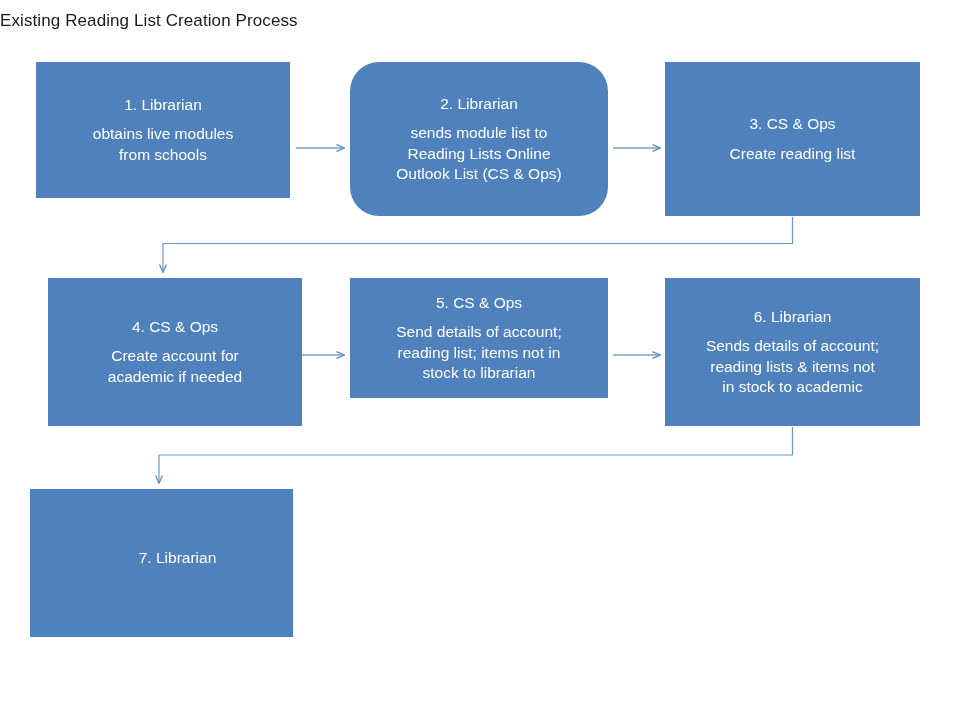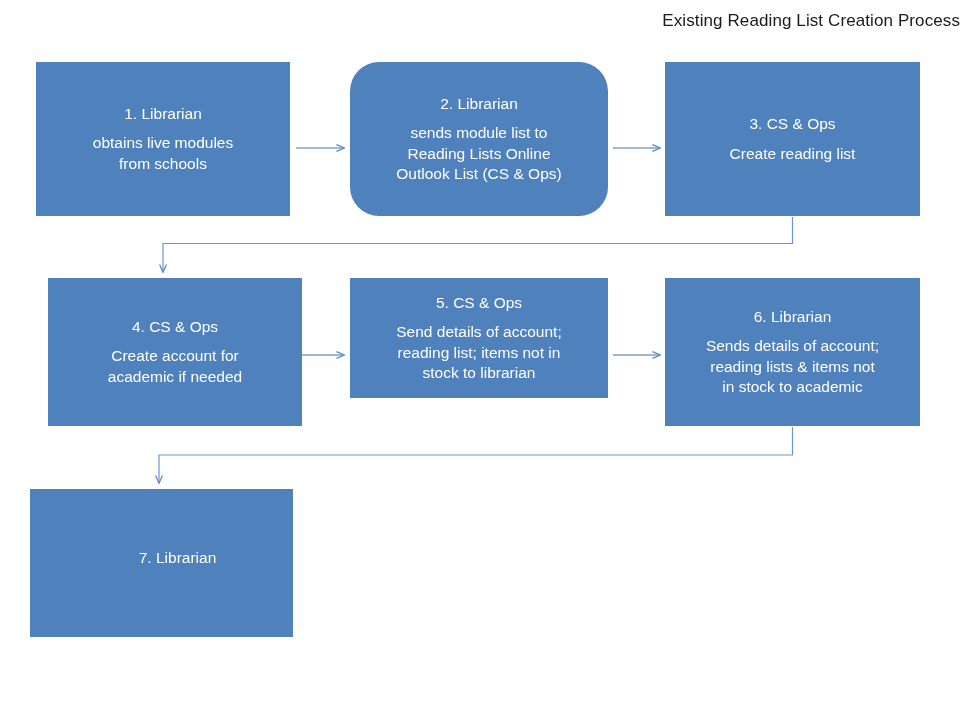--- a/index.html
+++ b/index.html
@@ -18,21 +18,21 @@
     position: absolute;
     left: 0; top: 0;
     width: 960px;
     height: 720px;
   }
   .title {
     position: absolute;
     left: 0;
     top: 11px;
     width: 960px;
-    text-align: right;
+    text-align: left;
     font-size: 17px;
     color: #1a1a1a;
     letter-spacing: 0.1px;
     white-space: nowrap;
   }
   .box {
     position: absolute;
     background: #4F81BD;
     box-sizing: border-box;
     display: flex;
@@ -47,21 +47,21 @@
   .box .hdr {
     font-size: 15.5px;
     margin-bottom: 9px;
     white-space: pre;
   }
   .box .bdy {
     font-size: 15.5px;
     white-space: pre-line;
   }
   
-  #box1 { left: 36px;  top: 62px;  width: 254px; height: 154px; }
+  #box1 { left: 36px;  top: 62px;  width: 254px; height: 136px; }
   #box2 { left: 350px; top: 62px;  width: 258px; height: 154px; border-radius: 29px; }
   #box3 { left: 665px; top: 62px;  width: 255px; height: 154px; text-align: right; }
   
   #box4 { left: 48px;  top: 278px; width: 254px; height: 148px; }
   #box5 { left: 350px; top: 278px; width: 258px; height: 120px; }
   #box6 { left: 665px; top: 278px; width: 255px; height: 148px; }
   
   #box7 { left: 30px;  top: 489px; width: 263px; height: 148px; padding-left: 40px; }
 
   .arrow-svg {

